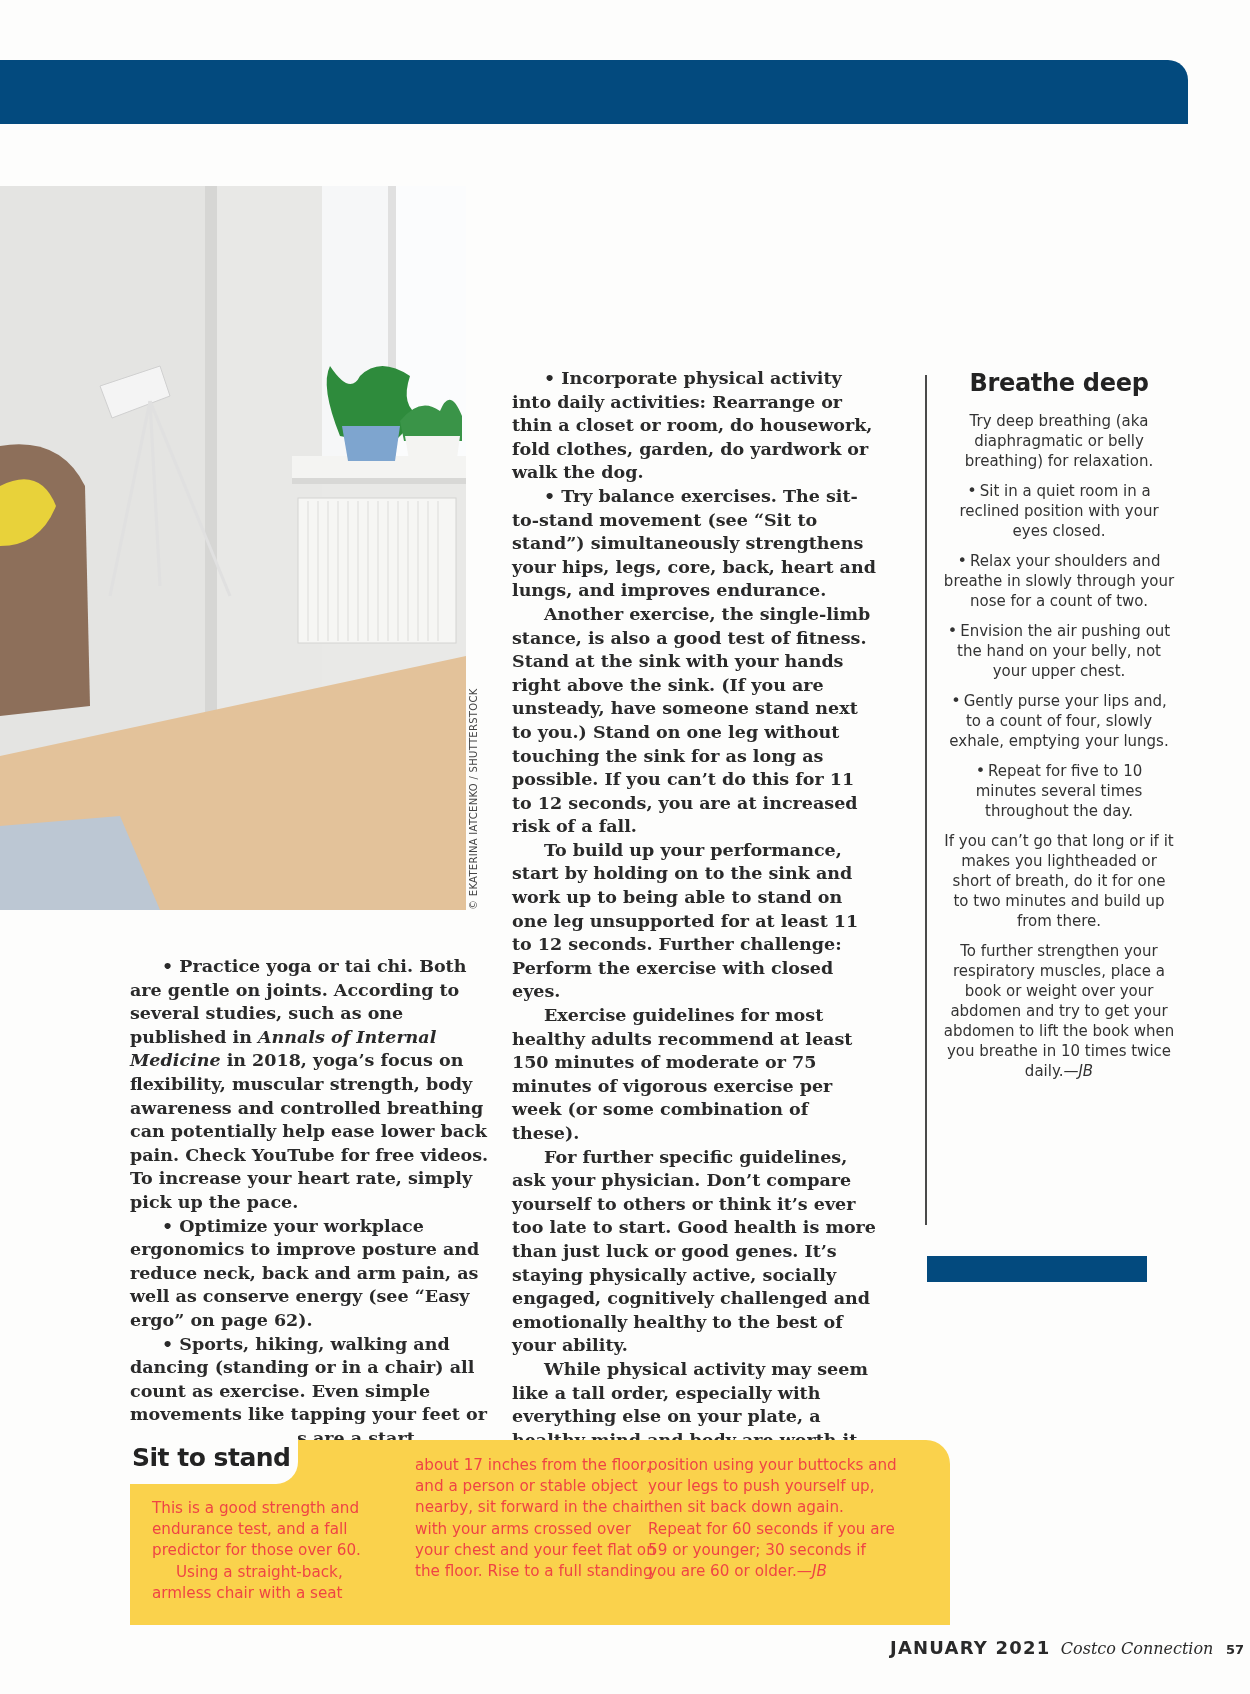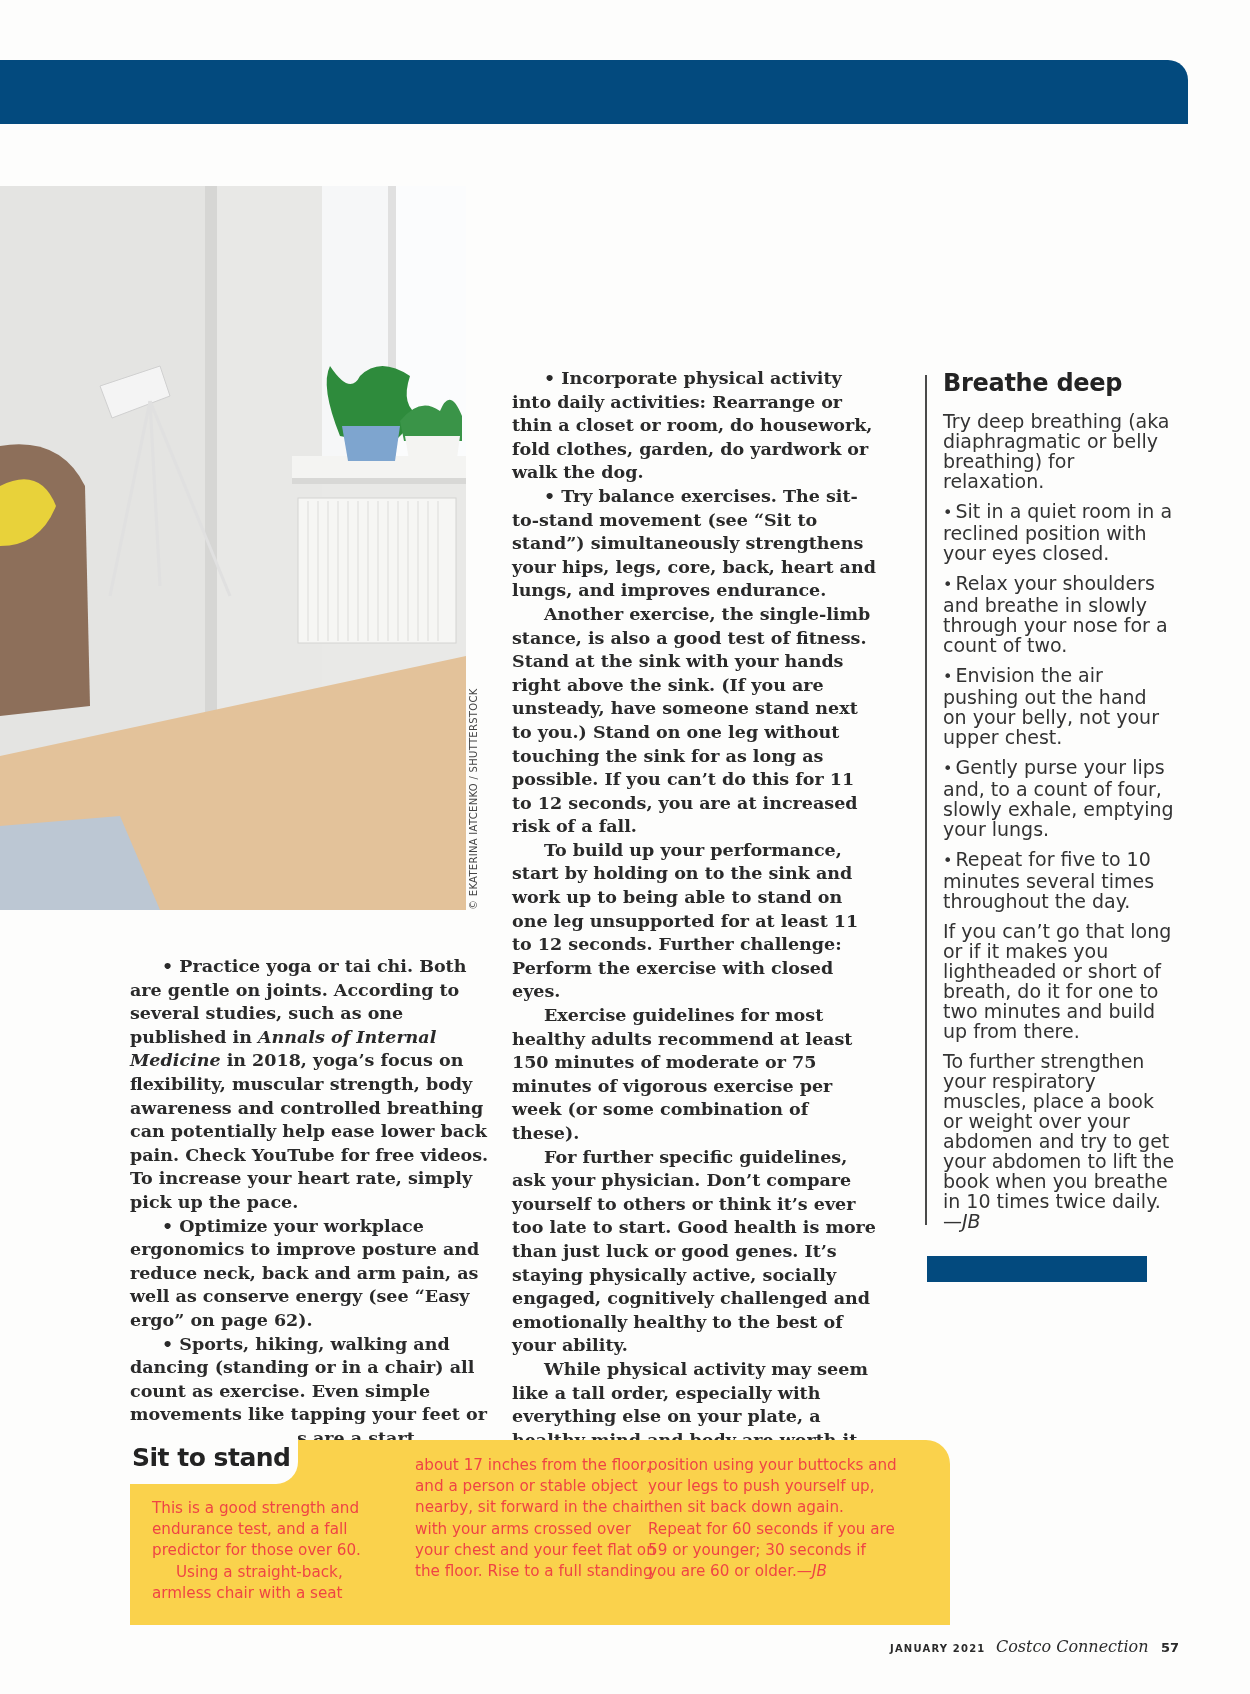--- a/index.html
+++ b/index.html
@@ -36,28 +36,29 @@
     em { font-style: italic; }
     .end-mark {
       display: inline-block; width: 10px; height: 10px; background: #9a9a9a;
       margin-left: 6px; vertical-align: 1px;
     }
     
     .sidebar {
       position: absolute; left: 925px; top: 375px; width: 250px;
       border-left: 2px solid #4a4a4a; padding-left: 16px; height: 850px;
       box-sizing: border-box;
+      text-align: center;
     }
     .sidebar h2 {
       margin: -6px 0 14px 0; font-family: "DejaVu Sans", sans-serif;
       font-weight: bold; font-size: 24px; color: #232323; letter-spacing: -0.3px;
     }
     .sidebar p {
       margin: 0 0 10px 0; font-family: "DejaVu Sans", sans-serif;
-      font-size: 19px; line-height: 20px; color: #333;
+      font-size: 15px; line-height: 20px; color: #333;
     }
     .bullet::before { content: "\2022"; margin-right: 3px; font-size: 16px; }
     .sidebar-bar {
       position: absolute; left: 927px; top: 1256px; width: 220px; height: 26px;
       background: #034a7e;
     }
     
     .yellow-box {
       position: absolute; left: 130px; top: 1440px; width: 820px; height: 185px;
       background: #fad24c; border-radius: 0 24px 0 0;
@@ -78,21 +79,21 @@
     .ycol p { margin: 0; }
     .ycol p.indent { text-indent: 24px; }
     .ycol-1 { left: 152px; top: 1498px; width: 250px; }
     .ycol-2 { left: 415px; top: 1455px; width: 250px; }
     .ycol-3 { left: 648px; top: 1455px; width: 250px; }
     
     .footer {
       position: absolute; left: 890px; top: 1637px; white-space: nowrap;
       font-size: 14px; color: #2a2a2a;
     }
-    .footer .month { font-family: "DejaVu Sans", sans-serif; font-weight: bold; letter-spacing: 1.2px; font-size: 10px; }
+    .footer .month { font-family: "DejaVu Sans", sans-serif; font-weight: bold; letter-spacing: 1.2px; font-size: 18px; }
     .footer .mag { font-family: "DejaVu Serif", serif; font-style: italic; font-size: 16px; margin: 0 8px 0 6px; }
     .footer .page { font-family: "DejaVu Sans", sans-serif; font-weight: bold; font-size: 13px; }
   </style>
 </head>
 <body>
 
 <div class="top-bar"></div>
 
 <div class="photo">
   <svg viewBox="0 0 466 724" preserveAspectRatio="none">

